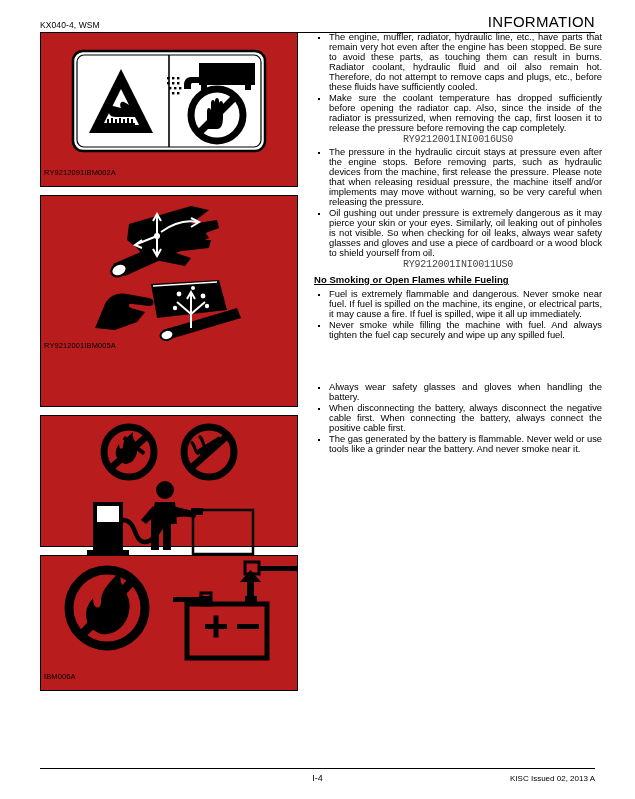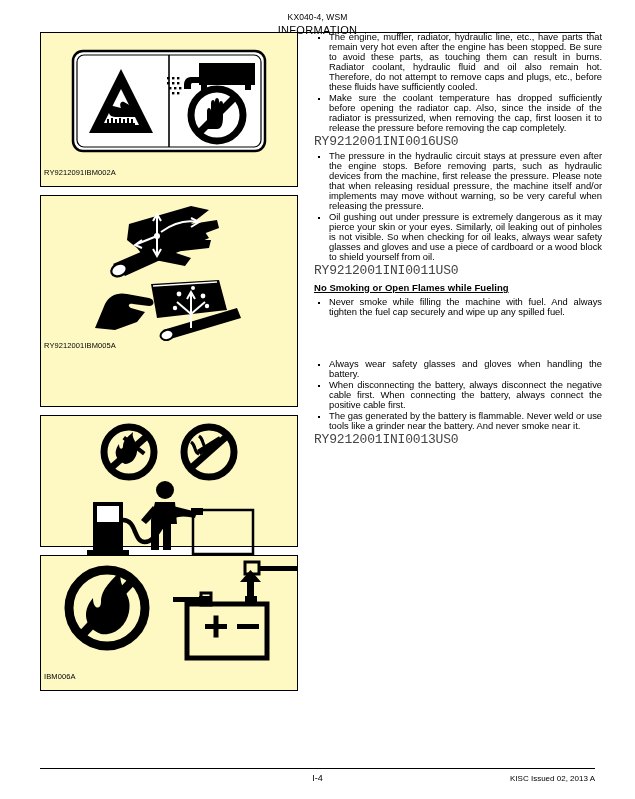--- a/index.html
+++ b/index.html
@@ -18,31 +18,30 @@
 
   
   .page-header {
     position: absolute;
     left: 40px;
     top: 12px;
     width: 555px;
     height: 20px;
     border-bottom: 1.3px solid #000;
     display: flex;
-    align-items: center;
+    align-items: flex-end;
     justify-content: space-between;
-    flex-direction: column;
   }
   .header-left {
     font-size: 8.5px;
     letter-spacing: 0.1px;
     padding-bottom: 2px;
   }
   .header-right {
-    font-size: 11px;
+    font-size: 15px;
     letter-spacing: 0.3px;
     padding-bottom: 2px;
   }
 
   
   .body-area {
     position: absolute;
     left: 0;
     top: 32px;
     width: 635px;
@@ -58,21 +57,21 @@
   .text-col {
     position: absolute;
     left: 314px;
     top: 0;
     width: 288px;
   }
 
   
   .figure-box {
     border: 1.2px solid #000;
-    background: #fef9c3;
+    background: #b91c1c;
     position: relative;
     box-sizing: border-box;
     margin-bottom: 8px;
   }
   .figure-art {
     position: relative;
     width: 100%;
     box-sizing: border-box;
   }
   .figure-caption {
@@ -117,22 +116,22 @@
     content: "";
     position: absolute;
     left: 4px;
     top: 5px;
     width: 2.2px;
     height: 2.2px;
     background: #000;
   }
   .ref-code {
     font-family: "Liberation Mono", monospace;
-    font-size: 13px;
-    text-align: left;
+    font-size: 10px;
+    text-align: center;
     letter-spacing: -0.2px;
     margin-top: 1px;
     color: #444;
   }
 
   
   .page-footer {
     position: absolute;
     left: 40px;
     top: 768px;
@@ -408,31 +407,31 @@
       <ul class="bullets">
         <li>The pressure in the hydraulic circuit stays at pressure even after the engine stops. Before removing parts, such as hydraulic devices from the machine, first release the pressure. Please note that when releasing residual pressure, the machine itself and/or implements may move without warning, so be very careful when releasing the pressure.</li>
         <li>Oil gushing out under pressure is extremely dangerous as it may pierce your skin or your eyes. Similarly, oil leaking out of pinholes is not visible. So when checking for oil leaks, always wear safety glasses and gloves and use a piece of cardboard or a wood block to shield yourself from oil.</li>
       </ul>
       <div class="ref-code">RY9212001INI0011US0</div>
     </div>
 
     <div class="text-block">
       <div class="section-heading">No Smoking or Open Flames while Fueling</div>
       <ul class="bullets">
+        <li>Fuel is extremely flammable and dangerous. Never smoke near fuel. If fuel is spilled on the machine, its engine, or electrical parts, it may cause a fire. If fuel is spilled, wipe it all up immediately.</li>
         <li>Never smoke while filling the machine with fuel. And always tighten the fuel cap securely and wipe up any spilled fuel.</li>
       </ul>
     </div>
 
     <div class="text-block" style="margin-top:42px;">
       <ul class="bullets">
         <li>Always wear safety glasses and gloves when handling the battery.</li>
         <li>When disconnecting the battery, always disconnect the negative cable first. When connecting the battery, always connect the positive cable first.</li>
         <li>The gas generated by the battery is flammable. Never weld or use tools like a grinder near the battery. And never smoke near it.</li>
       </ul>
-      <div class="ref-code">RY9212001INI0013US0</div>
     </div>
 
   </div>
 
 </div>
 
 <div class="page-footer">
   <div class="footer-center">I-4</div>
   <div class="footer-right">KISC Issued 02, 2013 A</div>
 </div>

